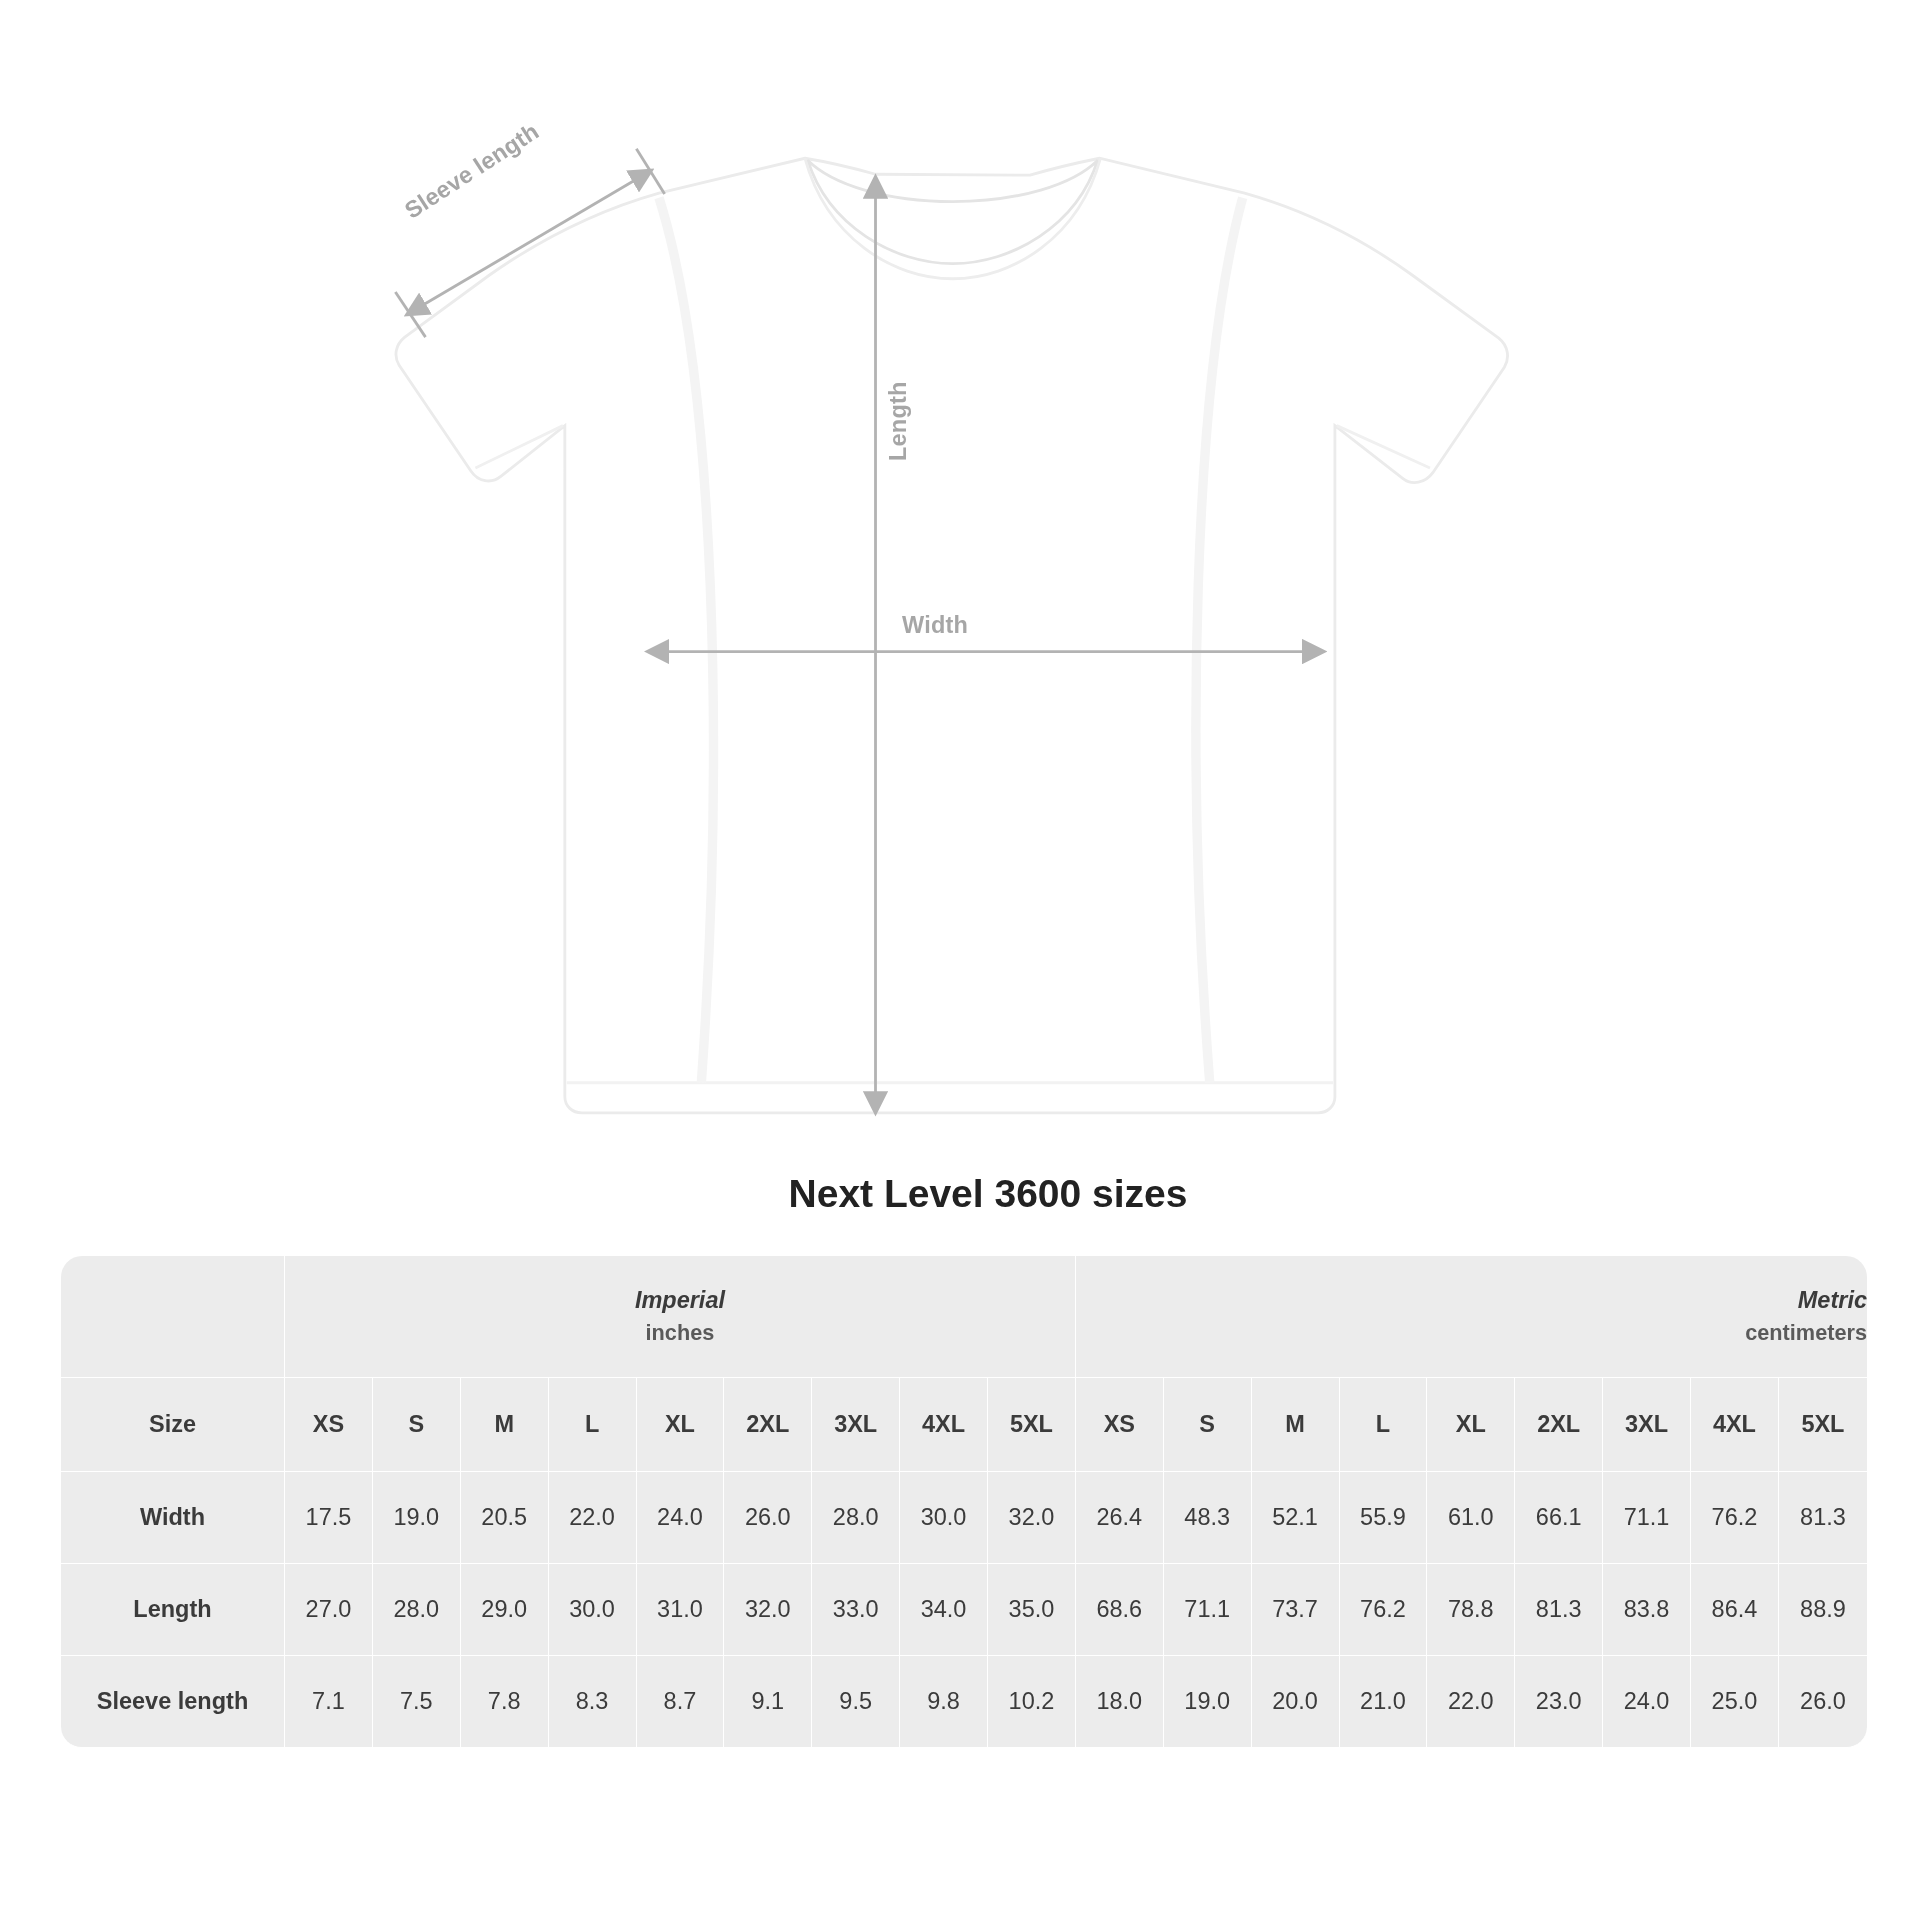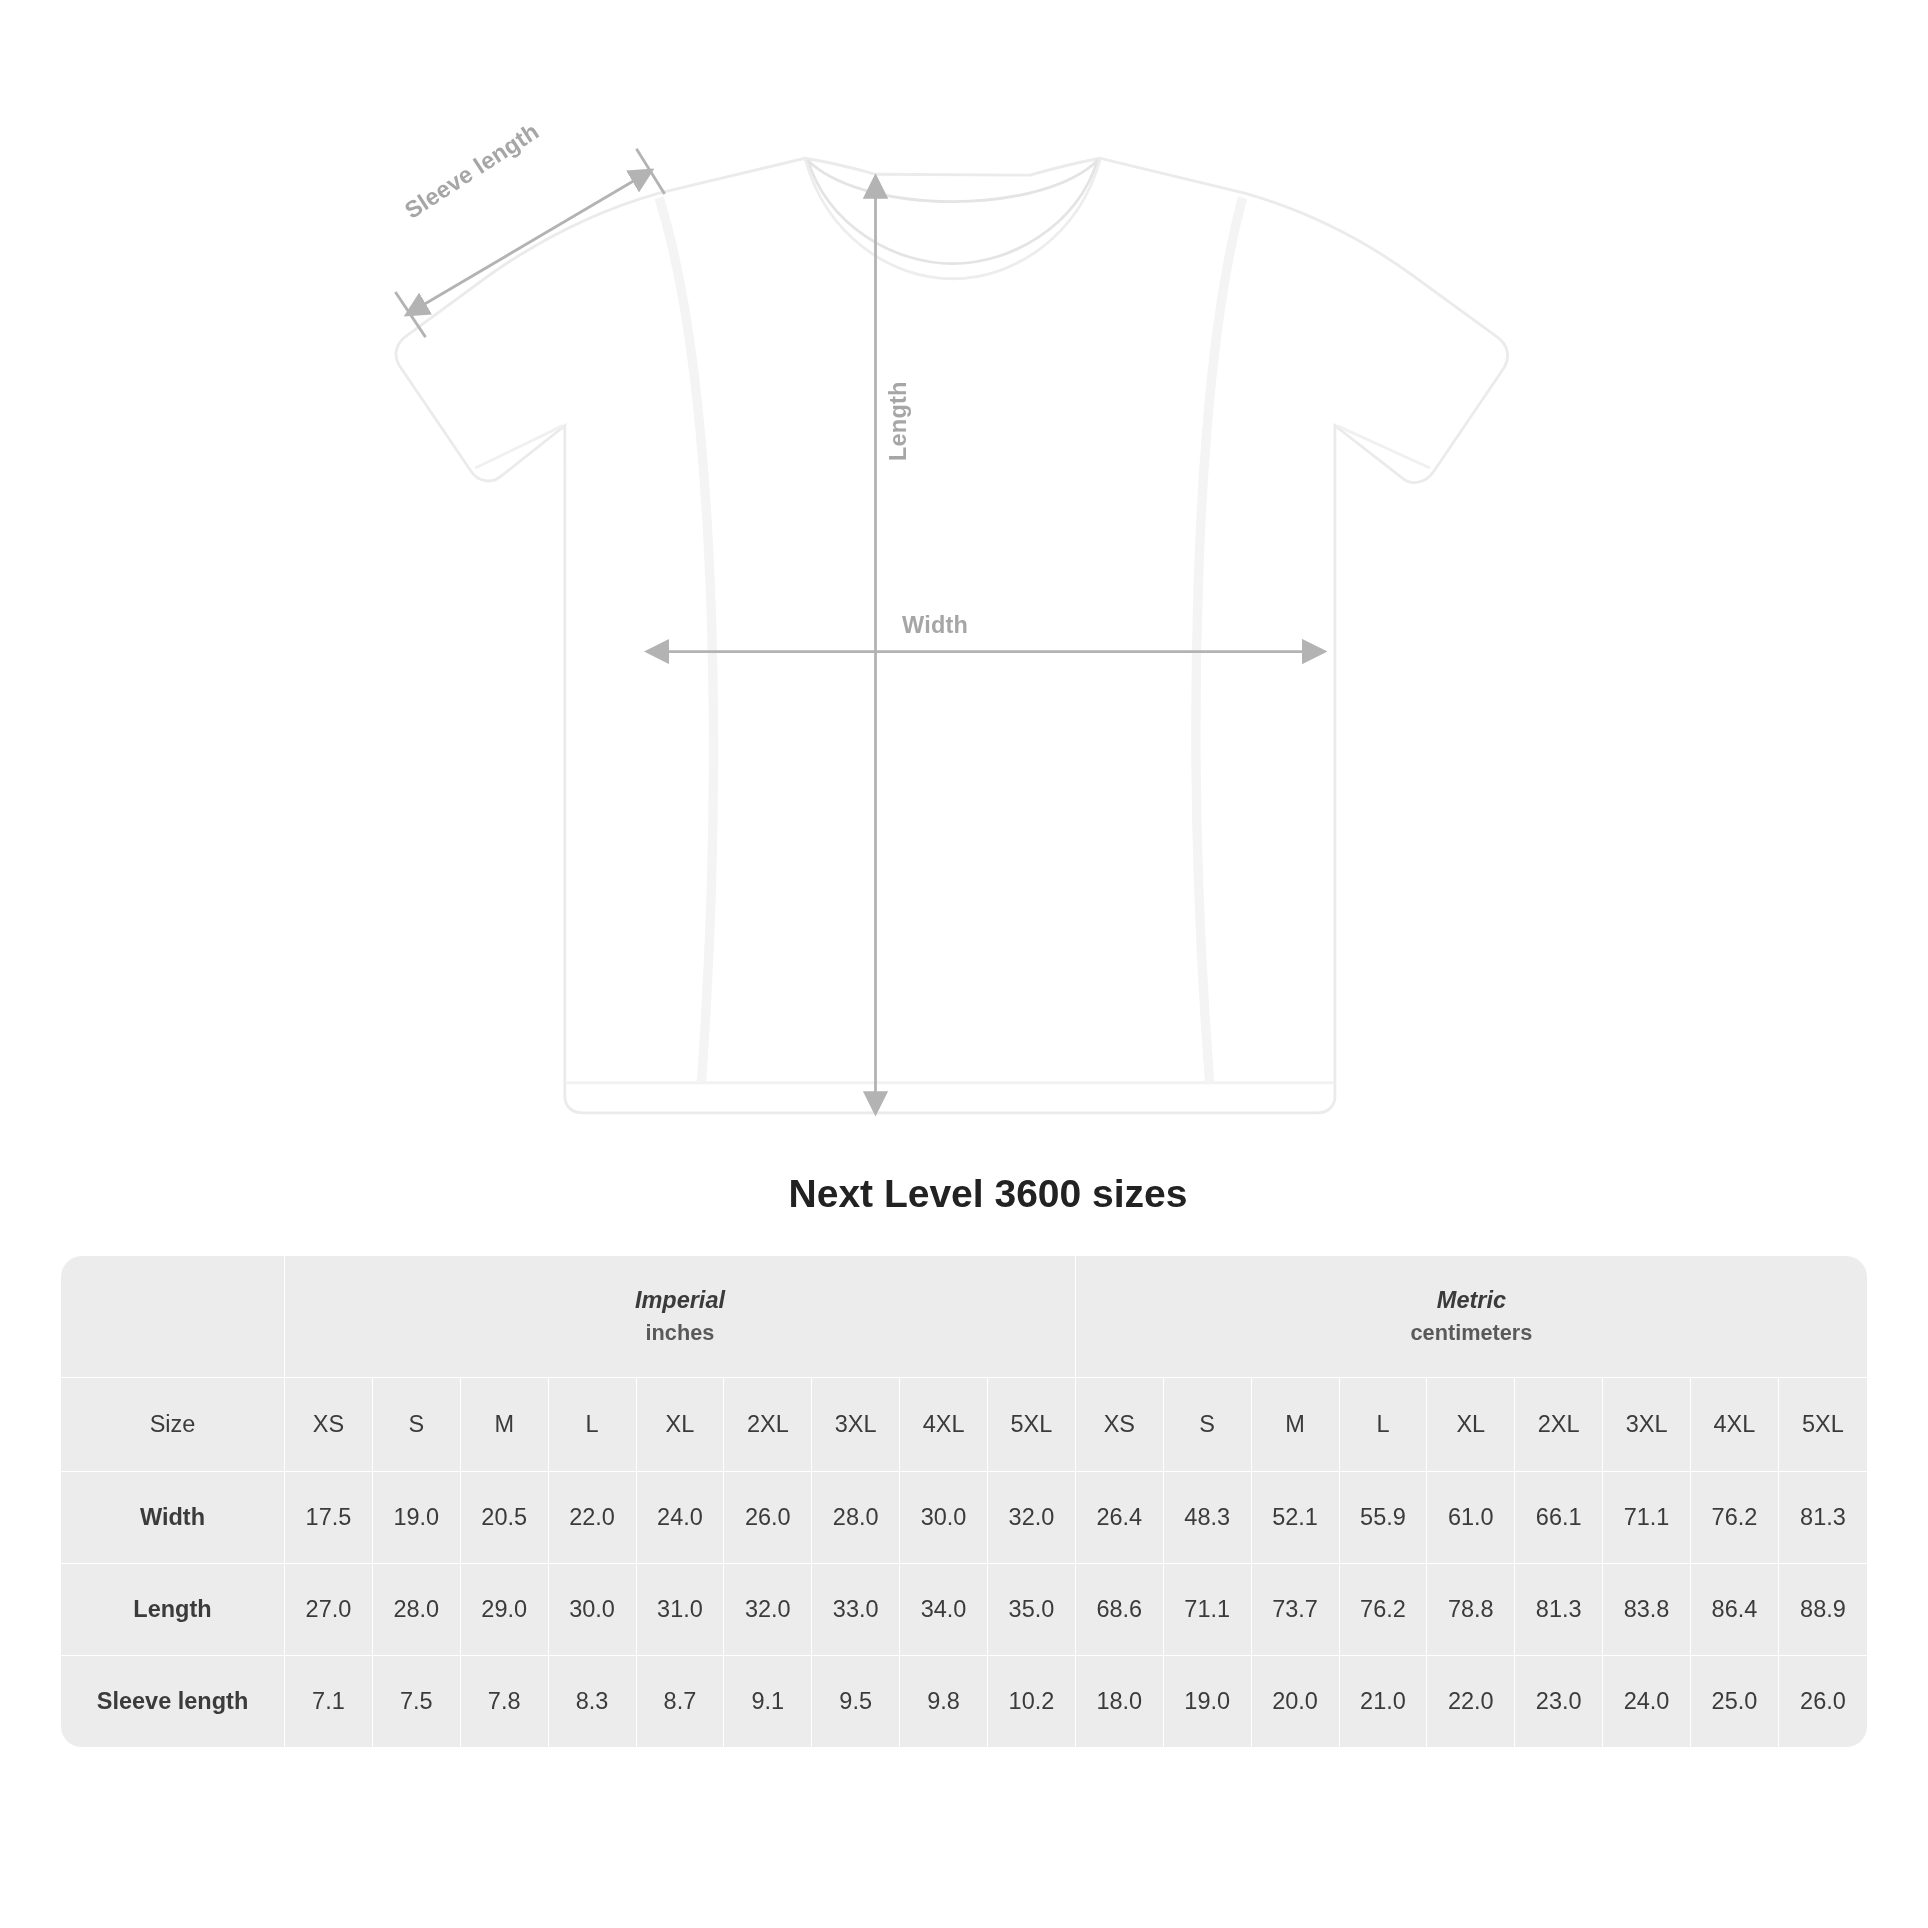--- a/index.html
+++ b/index.html
@@ -105,27 +105,27 @@
   .unit-head .sub {
     display: block;
     font-weight: bold;
     font-style: normal;
     font-size: 21.7px;
     color: #5a5a5a;
     margin-top: 6.6px;
   }
   .corner-cell { background: #ececec; }
 
-  .hdr-row td { height: 94px; font-weight: normal; color: #3b3b3b; }
+  .hdr-row td { height: 94px; font-weight: bold; color: #3b3b3b; }
   .row-label { font-weight: bold; color: #3b3b3b; }
   .data-row td { height: 92px; }
 
   
   table.size-table tr:first-child td:first-child { border-top-left-radius: 21px; }
-  table.size-table tr:first-child td:last-child  { border-top-right-radius: 21px; }
+  table.size-table tr:first-child td:last-child  { border-top-right-radius: 21px; text-align: right; }
   table.size-table tr:last-child td:first-child  { border-bottom-left-radius: 21px; }
   table.size-table tr:last-child td:last-child   { border-bottom-right-radius: 21px; }
 
   col.label-col { width: 224px; }
 </style>
 </head>
 <body>
 
 <div class="page">
 

